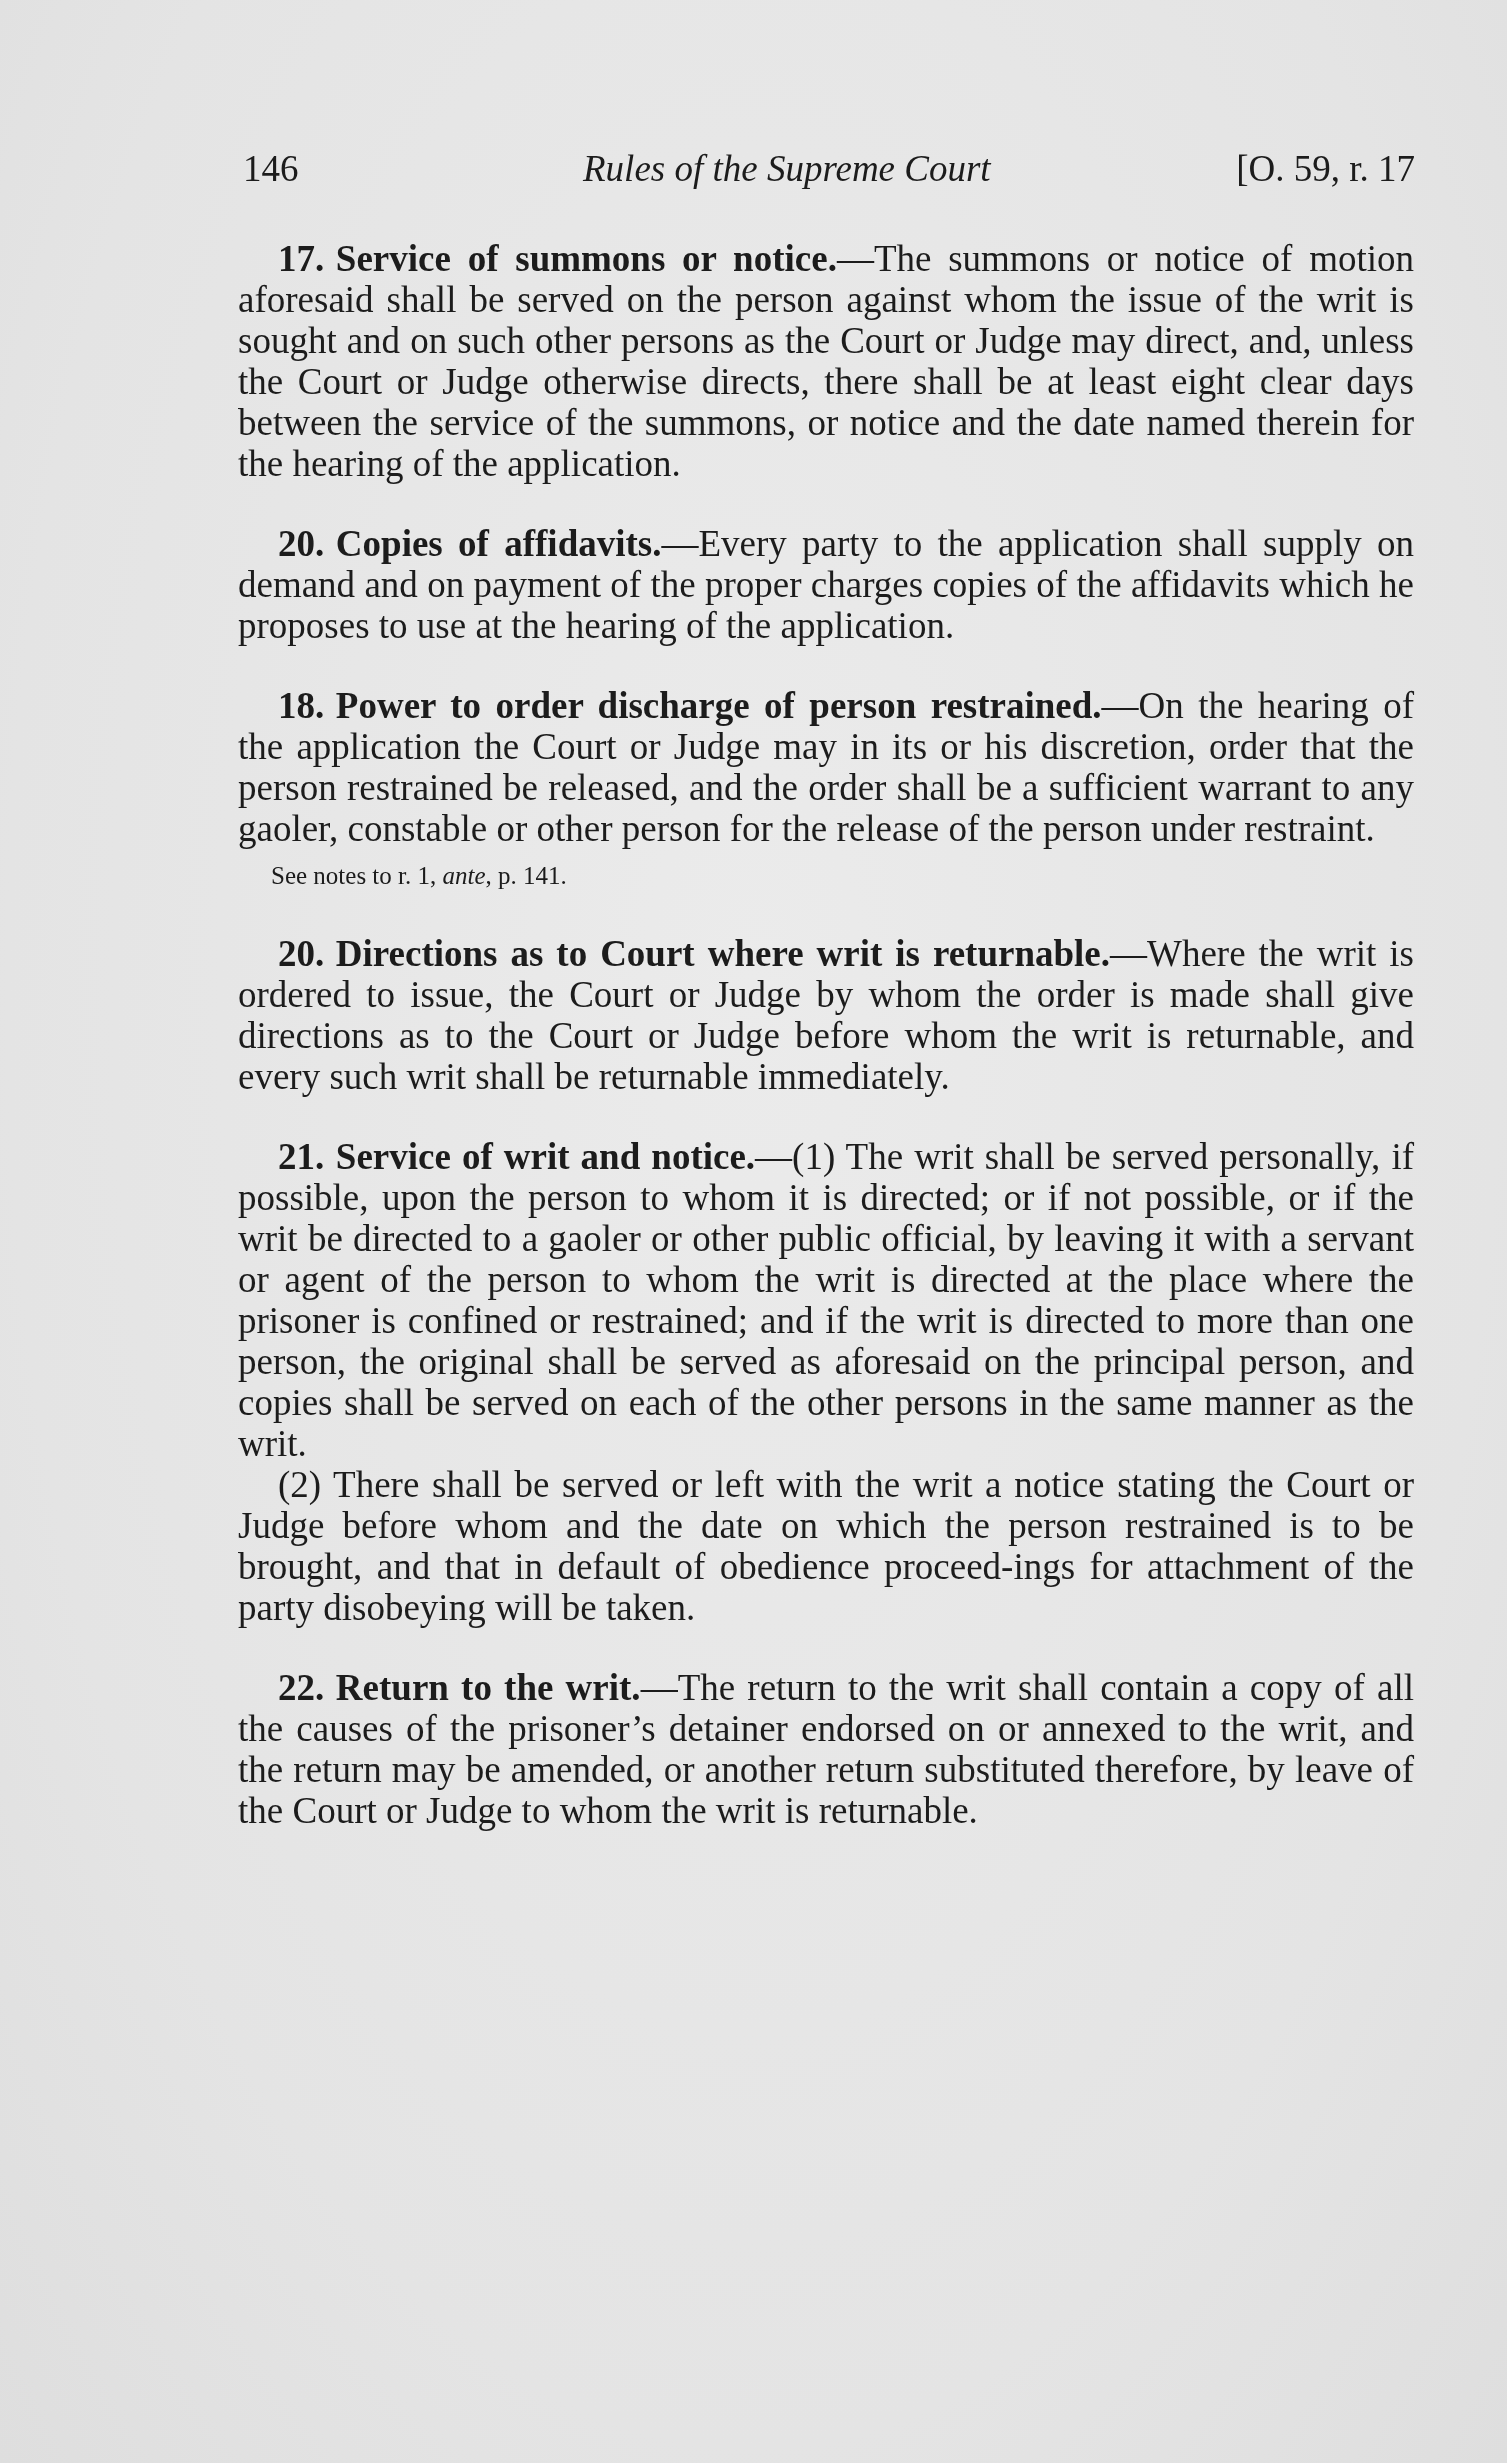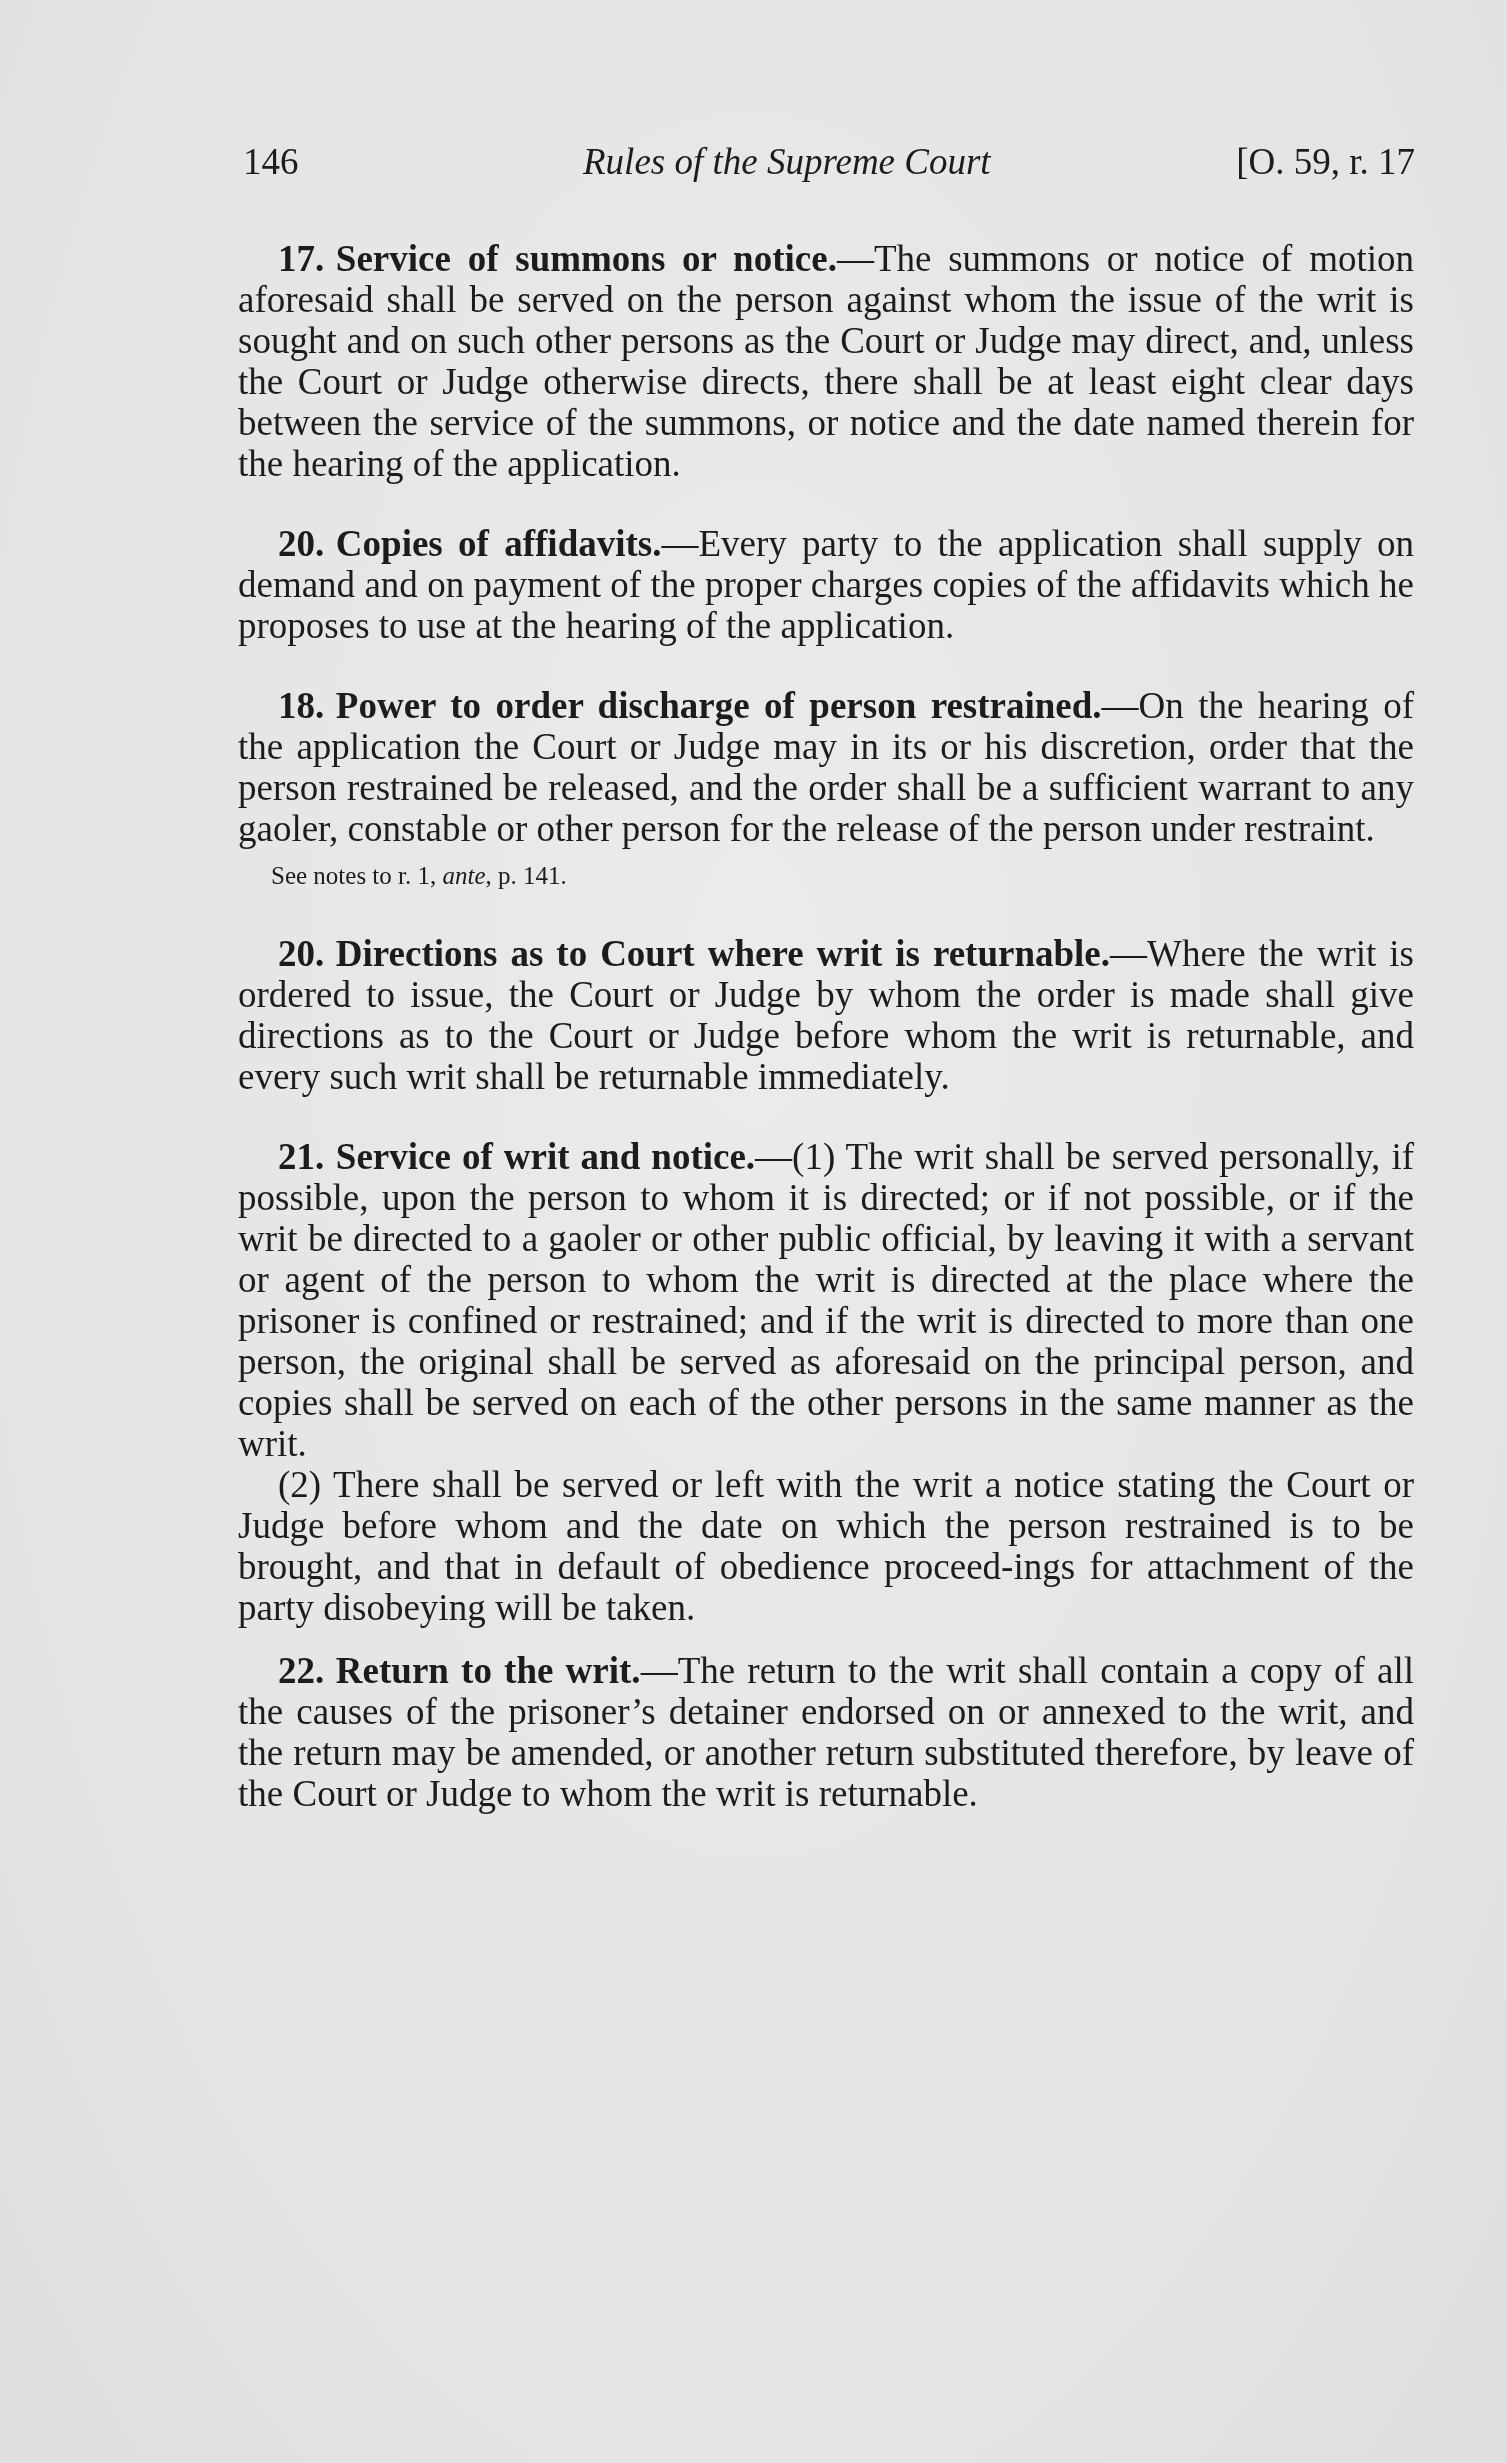--- a/index.html
+++ b/index.html
@@ -17,21 +17,21 @@
     }
     .page {
       position: absolute;
       left: 0; top: 0;
       width: 1507px;
       height: 2463px;
       background: radial-gradient(ellipse at 50% 40%, #ebebeb 0%, #e4e4e4 70%, #dedede 100%);
     }
     .running-head {
       position: absolute;
-      top: 138px;
+      top: 145px;
       left: 243px;
       width: 1172px;
       height: 48px;
       font-size: 37px;
       line-height: 48px;
     }
     .rh-page {
       position: absolute;
       left: 0;
       top: 0;
@@ -77,21 +77,21 @@
     }
     .note {
       font-size: 25px;
       line-height: 37px;
       text-indent: 33px;
       margin: 7.7px 0 39px 0;
     }
     .note .it { font-style: italic; }
     .r17 { margin-top: 0; }
     .r19 { margin-bottom: 0; }
-    .r21 { margin-bottom: 22px; }
+    .r21 { margin-bottom: 39px; }
   </style>
 </head>
 <body>
 
 <div class="page">
 
   <div class="running-head">
     <span class="rh-page">146</span>
     <span class="rh-title">Rules of the Supreme Court</span>
     <span class="rh-ref">[O. 59, r. 17</span>

